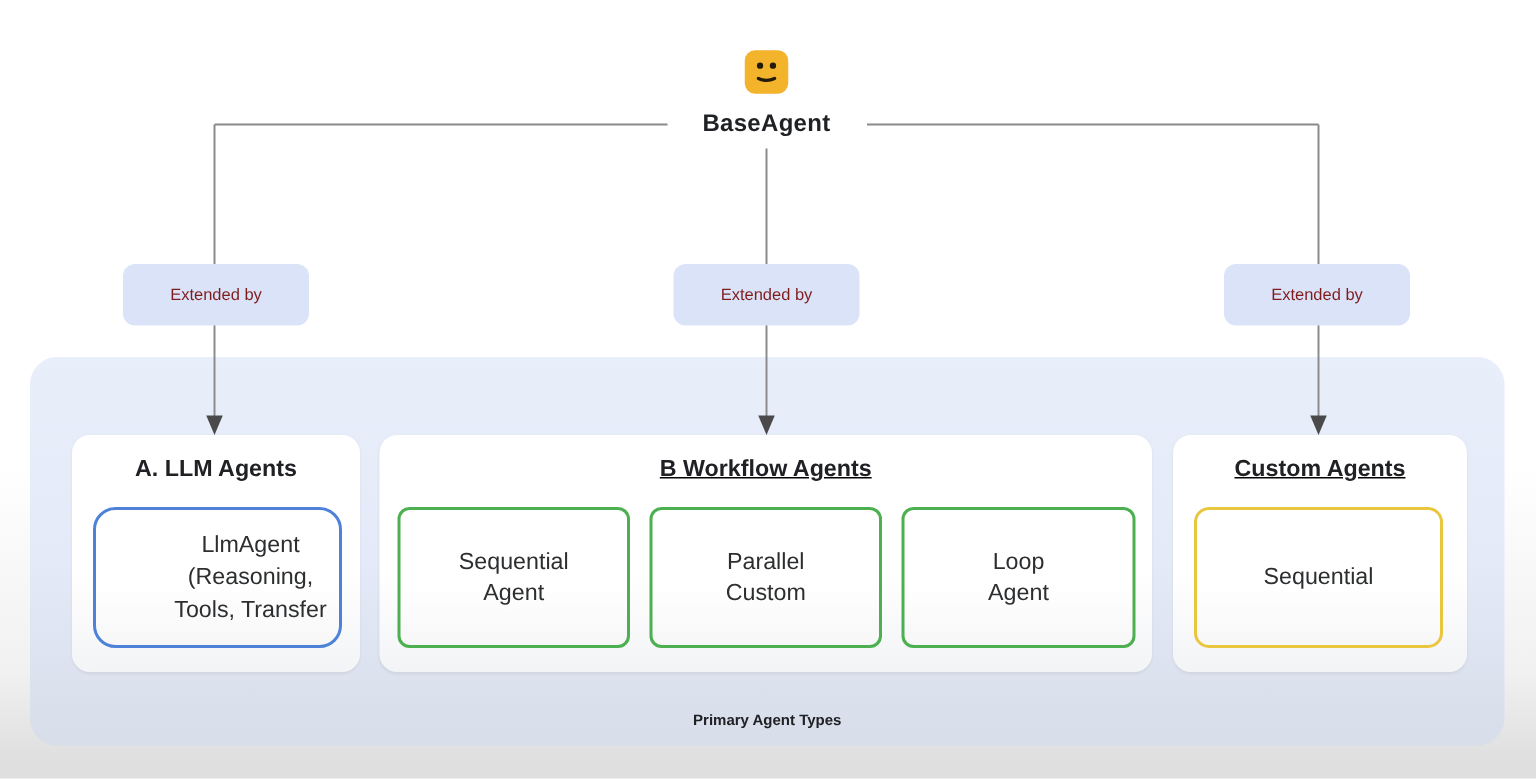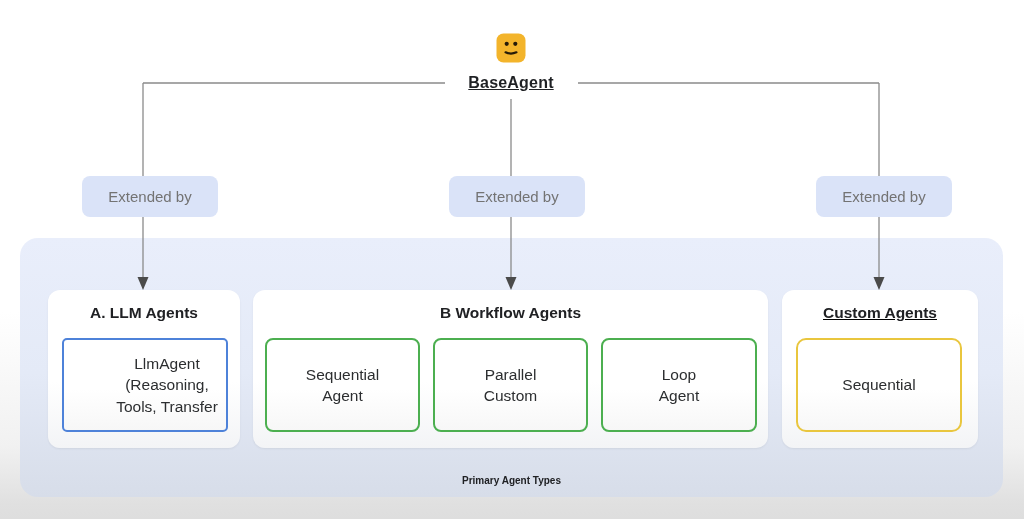--- a/index.html
+++ b/index.html
@@ -10,29 +10,29 @@
   }
   *{box-sizing:border-box;}
 
   
   .connectors{position:absolute;left:0;top:0;z-index:2;pointer-events:none;}
 
   
   .root-icon{position:absolute;left:496px;top:33px;width:30px;height:30px;z-index:3;}
   .root-label{
     position:absolute;left:421px;top:74px;width:180px;text-align:center;
-    font-size:16px;font-weight:bold;color:#1f2124;z-index:3;letter-spacing:.2px;text-decoration:underline;
+    font-size:16px;font-weight:bold;color:#1f2124;z-index:3;letter-spacing:.2px;
   }
 
   
   .badge{
-    position:absolute;top:176px;width:136px;height:41px;z-index:3;
+    position:absolute;top:176px;width:124px;height:41px;z-index:3;
     background:#dae3f8;border-radius:8px;
     display:flex;align-items:center;justify-content:center;
-    font-size:15px;color:#737373;
+    font-size:11px;color:#7f1d1d;
   }
   .badge.b-left{left:82px;}
   .badge.b-mid{left:449px;}
   .badge.b-right{left:816px;}
 
   
   .primary-container{
     position:absolute;left:20px;top:238px;width:983px;height:259px;z-index:1;
     border-radius:18px;
     background:linear-gradient(180deg,#e9eefb 0%,#e4eaf7 52%,#d7dde9 100%);
@@ -42,35 +42,35 @@
     font-size:10px;font-weight:bold;color:#202124;
   }
 
   
   .card{
     position:absolute;top:52px;height:158px;border-radius:12px;
     background:linear-gradient(180deg,#ffffff 58%,#f3f4f6 100%);
     box-shadow:0 1px 2px rgba(60,64,67,.08);
   }
   .card.c-llm{left:28px;width:192px;}
-  .card.c-workflow{left:233px;width:515px;}
+  .card.c-workflow{left:233px;width:515px;text-decoration:underline;}
   .card.c-custom{left:762px;width:196px;text-decoration:underline;}
   .card-title{
     margin-top:14px;text-align:center;
     font-size:15.5px;font-weight:bold;color:#202124;
   }
 
   
   .agent-box{
     position:absolute;top:48px;height:94px;
     background:linear-gradient(180deg,#ffffff 55%,#f7f7f7 100%);
     display:flex;align-items:center;justify-content:center;text-align:center;
     font-size:15.5px;color:#2c2e30;line-height:1.38;white-space:pre-line;
   }
-  .border-blue{border:2px solid #4e82d9;border-radius:5px;padding-left:44px;}
+  .border-blue{border:2px solid #4e82d9;border-radius:15px;padding-left:44px;}
   .border-green{border:2px solid #4caf50;border-radius:8px;}
   .border-yellow{border:2px solid #e9c63e;border-radius:10px;}
 
   .box-llm{left:14px;width:166px;}
   .box-seq{left:12px;width:155px;}
   .box-par{left:180px;width:155px;}
   .box-loop{left:348px;width:156px;}
   .box-custom{left:14px;width:166px;}
 </style>
 </head>

